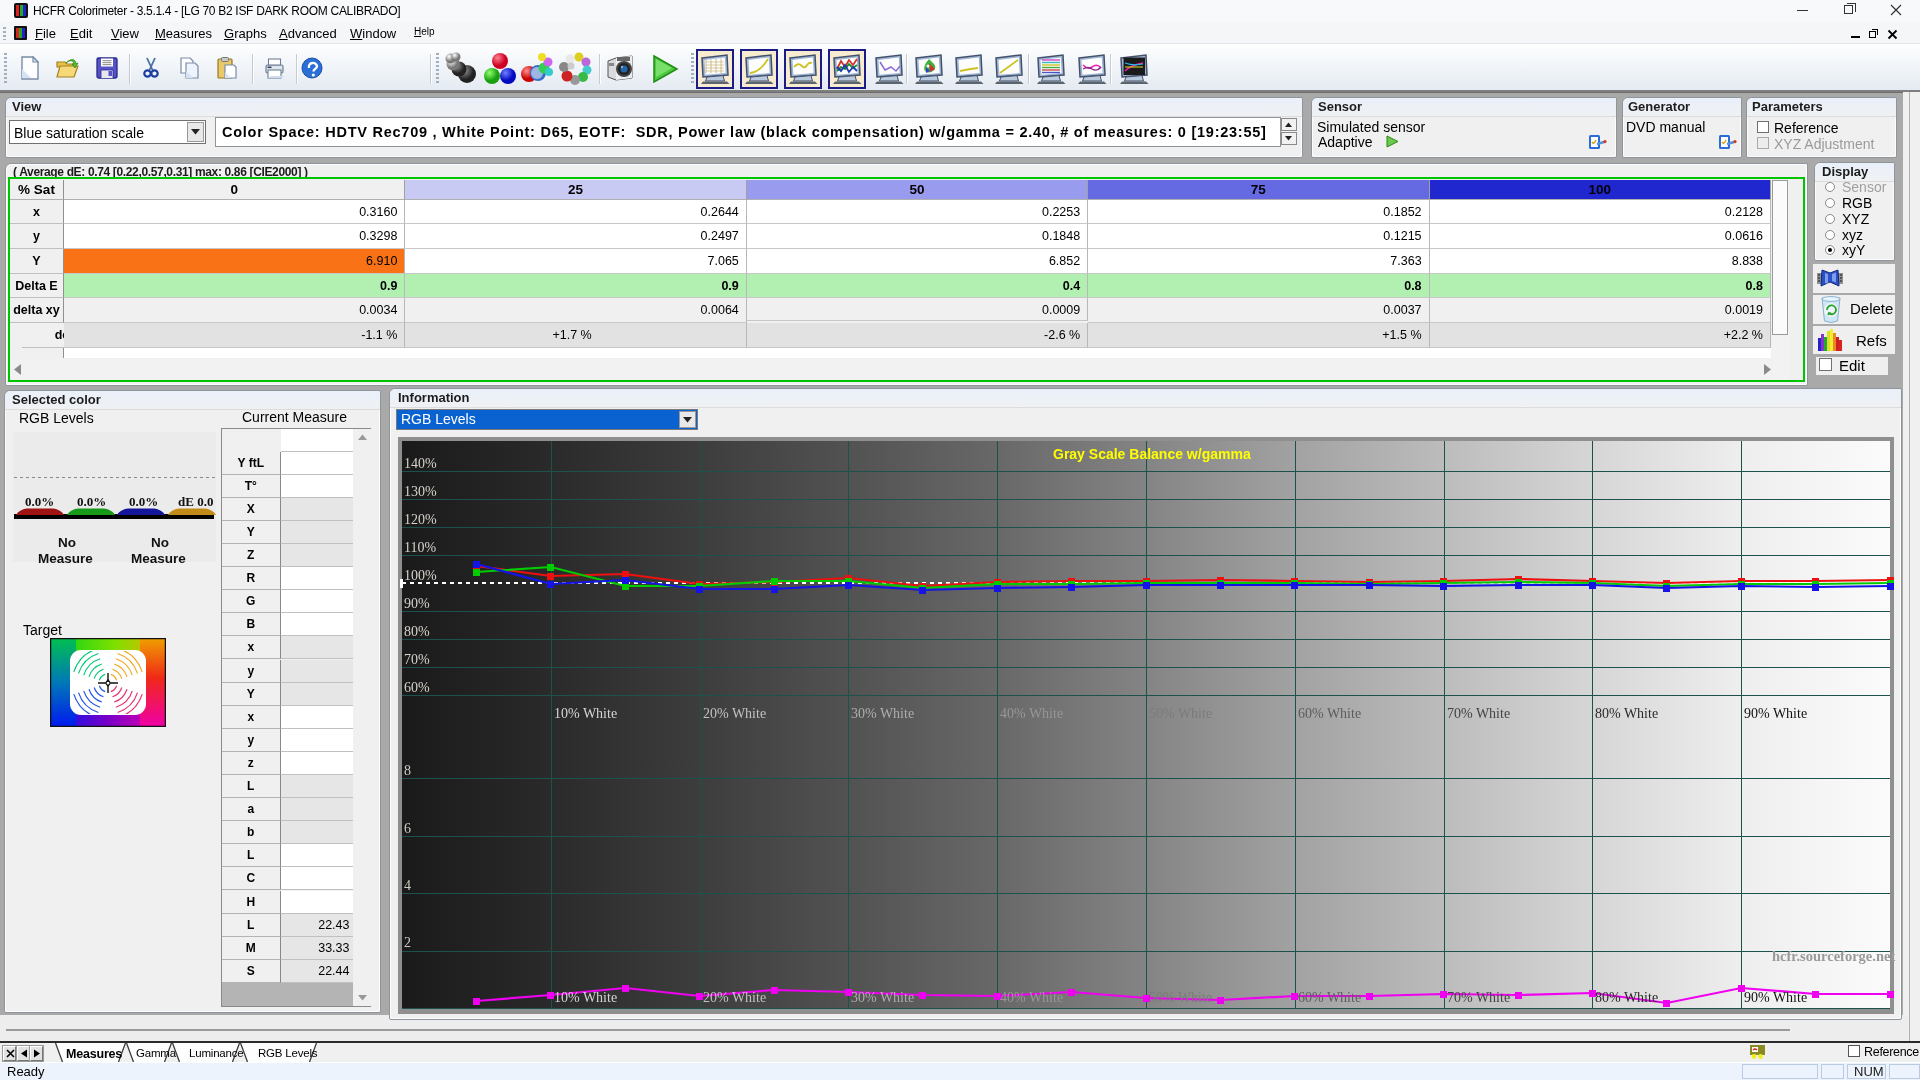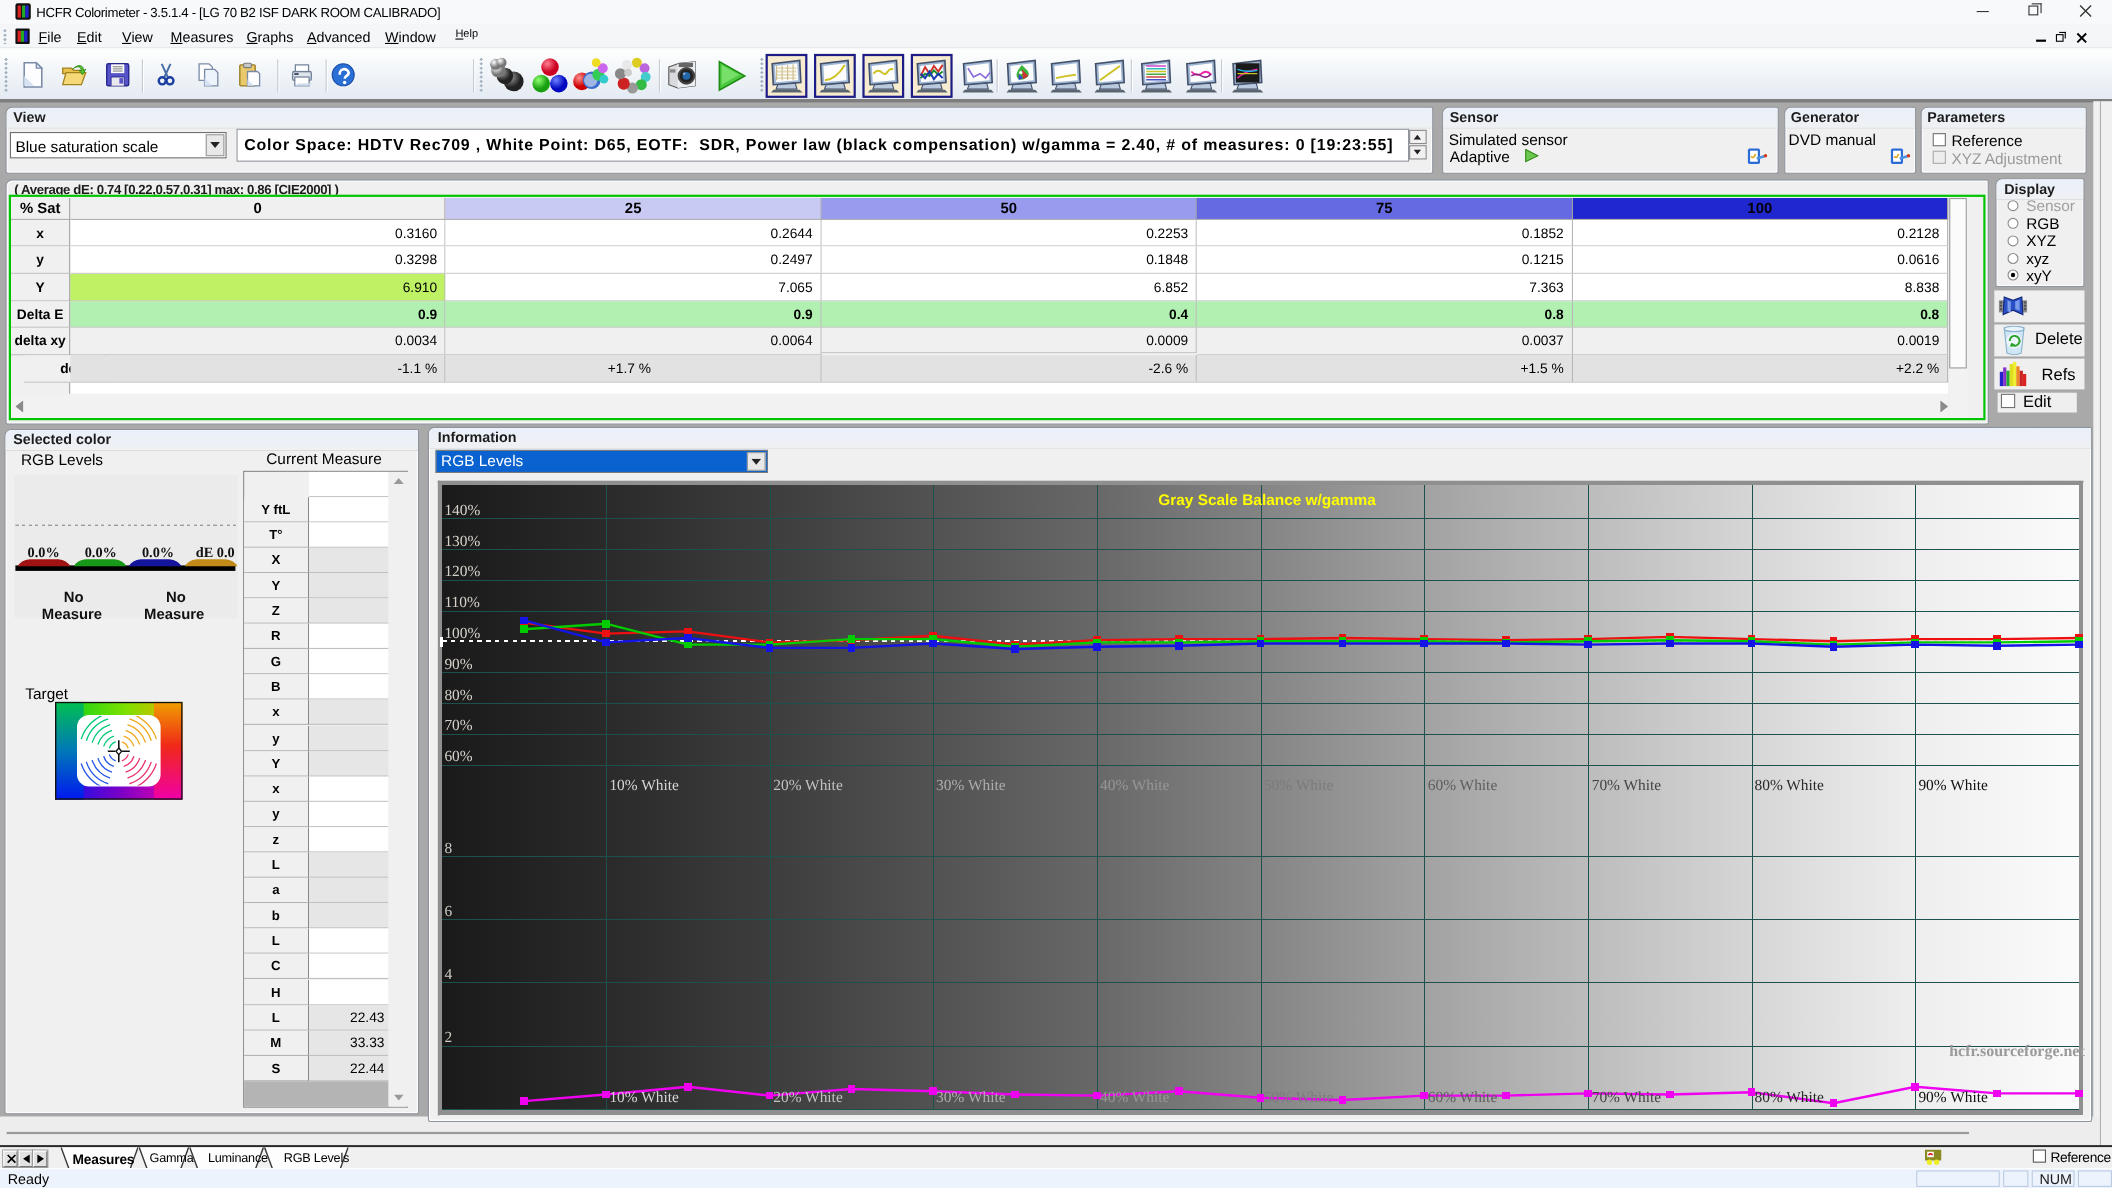--- a/index.html
+++ b/index.html
@@ -360,21 +360,21 @@
 <div class="abs" style="left:746.8px;top:199.5px;width:341.4px;height:24.7px;background:#ffffff;border-right:1px solid #b8b8b8;border-bottom:1px solid #c8c8c8;text-align:right;font-size:12.5px;font-weight:normal;line-height:24.7px;padding-right:7px;">0.2253</div>
 <div class="abs" style="left:1088.2px;top:199.5px;width:341.4px;height:24.7px;background:#ffffff;border-right:1px solid #b8b8b8;border-bottom:1px solid #c8c8c8;text-align:right;font-size:12.5px;font-weight:normal;line-height:24.7px;padding-right:7px;">0.1852</div>
 <div class="abs" style="left:1429.6px;top:199.5px;width:341.4px;height:24.7px;background:#ffffff;border-right:1px solid #b8b8b8;border-bottom:1px solid #c8c8c8;text-align:right;font-size:12.5px;font-weight:normal;line-height:24.7px;padding-right:7px;">0.2128</div>
 <div class="abs" style="left:10px;top:224.2px;width:54px;height:24.7px;background:#f0f0f0;border-right:1px solid #909090;border-bottom:1px solid #c0c0c0;text-align:center;font-size:12.5px;font-weight:bold;line-height:24.7px;">y</div>
 <div class="abs" style="left:64.0px;top:224.2px;width:341.4px;height:24.7px;background:#ffffff;border-right:1px solid #b8b8b8;border-bottom:1px solid #c8c8c8;text-align:right;font-size:12.5px;font-weight:normal;line-height:24.7px;padding-right:7px;">0.3298</div>
 <div class="abs" style="left:405.4px;top:224.2px;width:341.4px;height:24.7px;background:#ffffff;border-right:1px solid #b8b8b8;border-bottom:1px solid #c8c8c8;text-align:right;font-size:12.5px;font-weight:normal;line-height:24.7px;padding-right:7px;">0.2497</div>
 <div class="abs" style="left:746.8px;top:224.2px;width:341.4px;height:24.7px;background:#ffffff;border-right:1px solid #b8b8b8;border-bottom:1px solid #c8c8c8;text-align:right;font-size:12.5px;font-weight:normal;line-height:24.7px;padding-right:7px;">0.1848</div>
 <div class="abs" style="left:1088.2px;top:224.2px;width:341.4px;height:24.7px;background:#ffffff;border-right:1px solid #b8b8b8;border-bottom:1px solid #c8c8c8;text-align:right;font-size:12.5px;font-weight:normal;line-height:24.7px;padding-right:7px;">0.1215</div>
 <div class="abs" style="left:1429.6px;top:224.2px;width:341.4px;height:24.7px;background:#ffffff;border-right:1px solid #b8b8b8;border-bottom:1px solid #c8c8c8;text-align:right;font-size:12.5px;font-weight:normal;line-height:24.7px;padding-right:7px;">0.0616</div>
 <div class="abs" style="left:10px;top:248.9px;width:54px;height:24.7px;background:#f0f0f0;border-right:1px solid #909090;border-bottom:1px solid #c0c0c0;text-align:center;font-size:12.5px;font-weight:bold;line-height:24.7px;">Y</div>
-<div class="abs" style="left:64.0px;top:248.9px;width:341.4px;height:24.7px;background:#bef264;border-right:1px solid #b8b8b8;border-bottom:1px solid #c8c8c8;text-align:right;font-size:12.5px;font-weight:normal;line-height:24.7px;padding-right:7px;">6.910</div>
+<div class="abs" style="left:64.0px;top:248.9px;width:341.4px;height:24.7px;background:#f97316;border-right:1px solid #b8b8b8;border-bottom:1px solid #c8c8c8;text-align:right;font-size:12.5px;font-weight:normal;line-height:24.7px;padding-right:7px;">6.910</div>
 <div class="abs" style="left:405.4px;top:248.9px;width:341.4px;height:24.7px;background:#ffffff;border-right:1px solid #b8b8b8;border-bottom:1px solid #c8c8c8;text-align:right;font-size:12.5px;font-weight:normal;line-height:24.7px;padding-right:7px;">7.065</div>
 <div class="abs" style="left:746.8px;top:248.9px;width:341.4px;height:24.7px;background:#ffffff;border-right:1px solid #b8b8b8;border-bottom:1px solid #c8c8c8;text-align:right;font-size:12.5px;font-weight:normal;line-height:24.7px;padding-right:7px;">6.852</div>
 <div class="abs" style="left:1088.2px;top:248.9px;width:341.4px;height:24.7px;background:#ffffff;border-right:1px solid #b8b8b8;border-bottom:1px solid #c8c8c8;text-align:right;font-size:12.5px;font-weight:normal;line-height:24.7px;padding-right:7px;">7.363</div>
 <div class="abs" style="left:1429.6px;top:248.9px;width:341.4px;height:24.7px;background:#ffffff;border-right:1px solid #b8b8b8;border-bottom:1px solid #c8c8c8;text-align:right;font-size:12.5px;font-weight:normal;line-height:24.7px;padding-right:7px;">8.838</div>
 <div class="abs" style="left:10px;top:273.6px;width:54px;height:24.7px;background:#f0f0f0;border-right:1px solid #909090;border-bottom:1px solid #c0c0c0;text-align:center;font-size:12.5px;font-weight:bold;line-height:24.7px;">Delta E</div>
 <div class="abs" style="left:64.0px;top:273.6px;width:341.4px;height:24.7px;background:#b2f0b2;border-right:1px solid #b8b8b8;border-bottom:1px solid #c8c8c8;text-align:right;font-size:12.5px;font-weight:bold;line-height:24.7px;padding-right:7px;">0.9</div>
 <div class="abs" style="left:405.4px;top:273.6px;width:341.4px;height:24.7px;background:#b2f0b2;border-right:1px solid #b8b8b8;border-bottom:1px solid #c8c8c8;text-align:right;font-size:12.5px;font-weight:bold;line-height:24.7px;padding-right:7px;">0.9</div>
 <div class="abs" style="left:746.8px;top:273.6px;width:341.4px;height:24.7px;background:#b2f0b2;border-right:1px solid #b8b8b8;border-bottom:1px solid #c8c8c8;text-align:right;font-size:12.5px;font-weight:bold;line-height:24.7px;padding-right:7px;">0.4</div>
 <div class="abs" style="left:1088.2px;top:273.6px;width:341.4px;height:24.7px;background:#b2f0b2;border-right:1px solid #b8b8b8;border-bottom:1px solid #c8c8c8;text-align:right;font-size:12.5px;font-weight:bold;line-height:24.7px;padding-right:7px;">0.8</div>
 <div class="abs" style="left:1429.6px;top:273.6px;width:341.4px;height:24.7px;background:#b2f0b2;border-right:1px solid #b8b8b8;border-bottom:1px solid #c8c8c8;text-align:right;font-size:12.5px;font-weight:bold;line-height:24.7px;padding-right:7px;">0.8</div>

